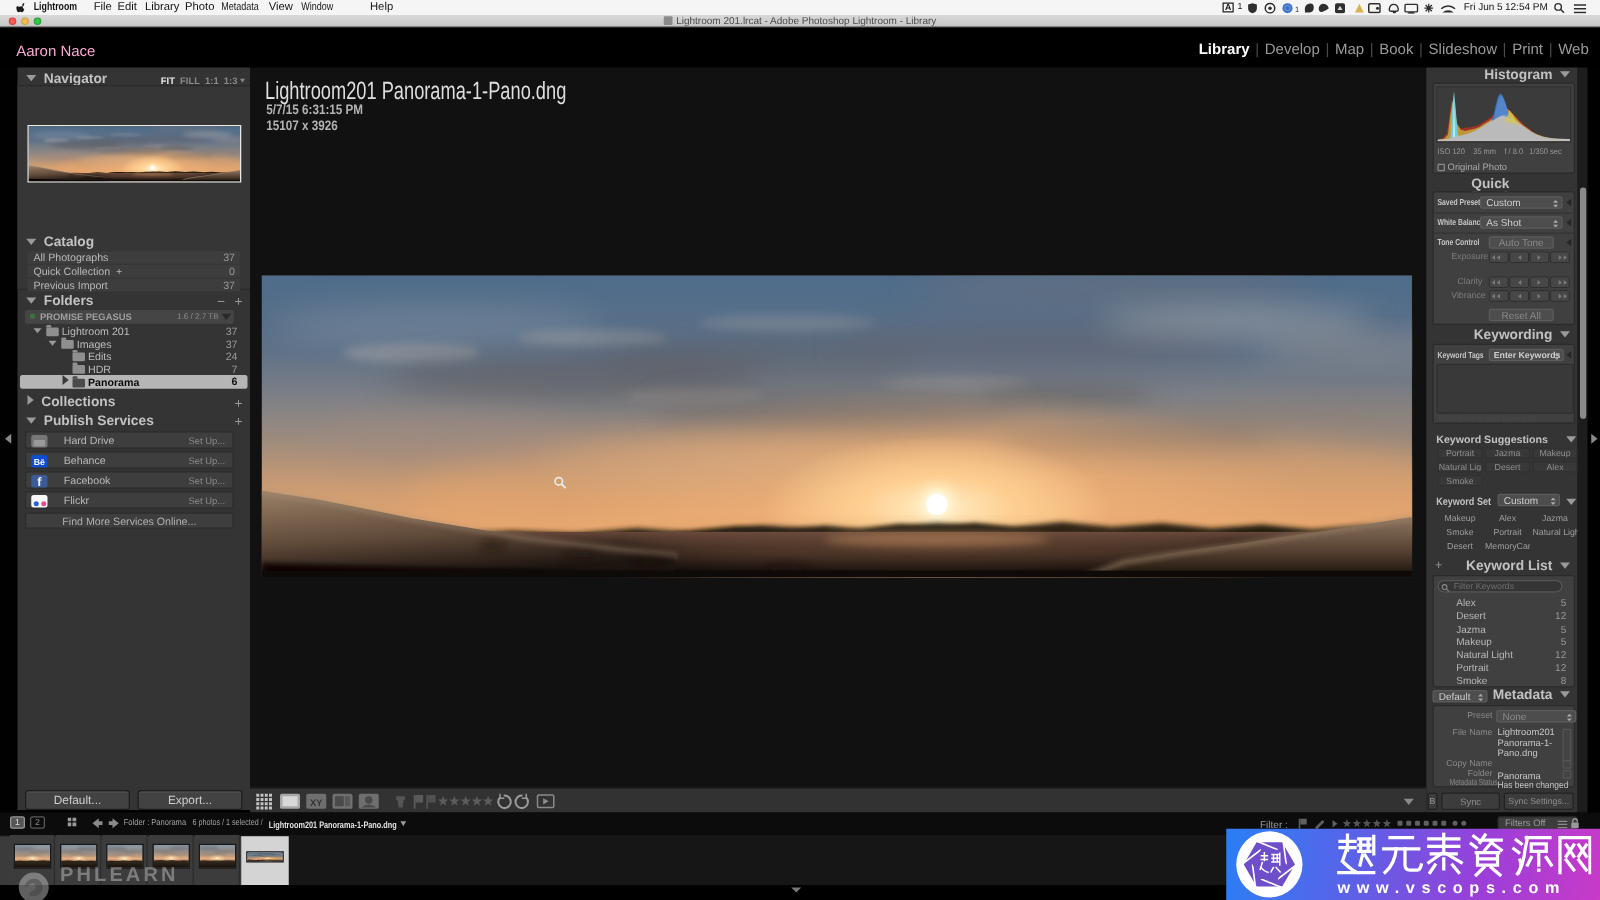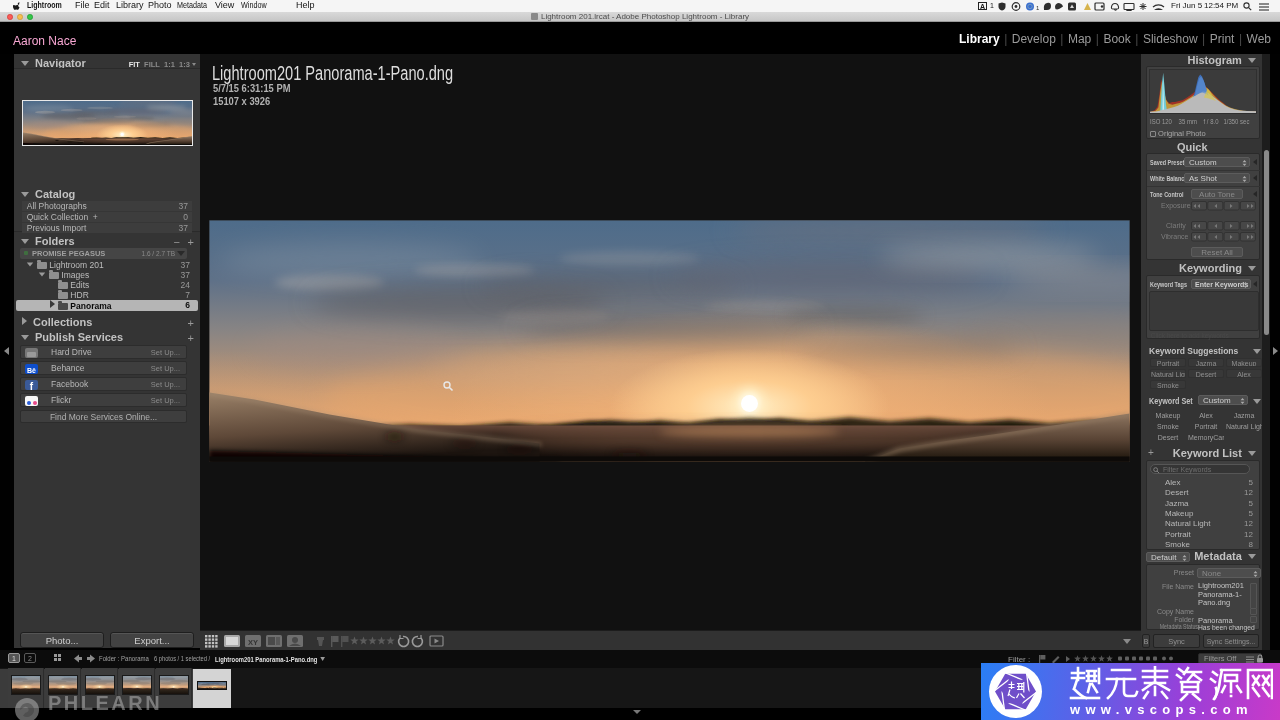--- a/index.html
+++ b/index.html
@@ -343,21 +343,21 @@
         <span style="position:absolute;left:2px;top:4px;width:9px;height:5px;background:#9a9a9a;border-radius:1px;"></span>
       </span>Hard Drive<span class="setup">Set Up...</span></div>
   <div class="srow" style="top:307px;"><span class="sicon" style="background:#0e4ecc;color:#fff;font-size:7px;line-height:13px;text-align:center;font-weight:bold;">Bē</span>Behance<span class="setup">Set Up...</span></div>
   <div class="srow" style="top:323px;"><span class="sicon" style="background:#3a5a98;color:#fff;font-size:10px;line-height:14px;text-align:center;font-weight:bold;">f</span>Facebook<span class="setup">Set Up...</span></div>
   <div class="srow" style="top:339px;"><span class="sicon" style="background:#f8f8f8;">
         <span style="position:absolute;left:2px;top:5px;width:4px;height:4px;border-radius:50%;background:#2a5fda;"></span>
         <span style="position:absolute;left:7.5px;top:5px;width:4px;height:4px;border-radius:50%;background:#e84a8a;"></span>
       </span>Flickr<span class="setup">Set Up...</span></div>
   <div style="position:absolute;left:6px;top:356px;width:167px;height:13px;background:#3e3e3e;border:1px solid #2c2c2c;border-radius:2px;text-align:center;line-height:12px;font-size:8.5px;color:#b0b0b0;">Find More Services Online...</div>
 
-  <div style="position:absolute;left:6px;top:578px;width:84px;height:16px;background:#424242;border:1px solid #1e1e1e;border-radius:3px;text-align:center;line-height:15px;font-size:9.5px;color:#cecece;box-shadow:inset 0 1px 0 #555;">Photo...</div>
+  <div style="position:absolute;left:6px;top:578px;width:84px;height:16px;background:#424242;border:1px solid #1e1e1e;border-radius:3px;text-align:center;line-height:15px;font-size:9.5px;color:#cecece;box-shadow:inset 0 1px 0 #555;">Default...</div>
   <div style="position:absolute;left:96px;top:578px;width:84px;height:16px;background:#424242;border:1px solid #1e1e1e;border-radius:3px;text-align:center;line-height:15px;font-size:9.5px;color:#cecece;box-shadow:inset 0 1px 0 #555;">Export...</div>
 </div>
 <div id="rpanel" class="abs">
   <div class="rhead" style="top:1px;">Histogram&nbsp;&nbsp;<span class="tri-d" style="margin-bottom:1px;"></span></div>
   <div class="rbox" style="left:5px;top:12px;width:114px;height:73px;">
     <svg style="position:absolute;left:2px;top:2px;border:1px solid #2f2f2f;" width="108" height="45" viewBox="0 0 114 47" preserveAspectRatio="none">
         <use href="#histoG"></use>
       </svg>
     <div style="position:absolute;left:3px;top:51px;width:108px;font-size:6.5px;color:#9a9a9a;white-space:nowrap;display:inline-block;transform:scaleX(0.92);transform-origin:left;">ISO 120&nbsp;&nbsp;&nbsp;&nbsp;35 mm&nbsp;&nbsp;&nbsp;&nbsp;f / 8.0&nbsp;&nbsp;&nbsp;1/350 sec</div>
     <div style="position:absolute;left:3px;top:62px;font-size:7.5px;color:#a8a8a8;"><span style="display:inline-block;width:6px;height:6px;border:1px solid #8a8a8a;border-radius:1px;vertical-align:-1px;"></span> Original Photo</div>
@@ -636,21 +636,21 @@
       <use href="#thumbG"></use>
     </svg>
   <svg class="fthumb" style="left:197px;top:13px;border:1.5px solid #111;" width="30" height="9" viewBox="0 0 920 241" preserveAspectRatio="none">
       <use href="#panoG"></use>
     </svg>
   <div style="position:absolute;left:14px;top:24px;width:200px;height:30px;color:rgba(200,200,200,0.5);">
     <svg style="position:absolute;left:0;top:5px;" width="26" height="26" viewBox="0 0 26 26">
       <circle cx="13" cy="13" r="12" fill="rgba(190,190,190,0.5)"></circle>
       <path d="M13,13 m-7,0 a7,7 0 1 1 3,5.7 l2.5,-3 a3,3 0 1 0 -1.5,-5.5 z" fill="rgba(60,60,60,0.45)"></path>
     </svg>
-    <span style="position:absolute;left:34px;top:0;font-size:20px;font-weight:bold;letter-spacing:2.5px;color:rgba(190,190,190,0.5);">PHLEARN</span>
+    <span style="position:absolute;left:34px;top:0;font-size:16px;font-weight:bold;letter-spacing:2.5px;color:rgba(190,190,190,0.5);">PHLEARN</span>
   </div>
 </div>
 <div style="position:absolute;left:633px;top:710px;width:0;height:0;border-left:4px solid transparent;border-right:4px solid transparent;border-top:4px solid #777;"></div>
 <div id="watermark" class="abs" style="left:981px;top:663px;width:299px;height:57px;background:linear-gradient(100deg,#2a7ef5 0%,#3d74f0 14%,#5a62e8 34%,#9a3fd8 68%,#c93ac8 100%);">
   <svg style="position:absolute;left:7px;top:1px;" width="55" height="55" viewBox="0 0 55 55">
     <circle cx="27.5" cy="27.5" r="26.5" fill="#ffffff"></circle>
     <g fill="#6f4ec9">
       <path d="M48,27.5 L37.75,45.2 17.25,45.2 7,27.5 17.25,9.8 37.75,9.8 Z"></path>
     </g>
     <g stroke="#ffffff" stroke-width="1.3">

